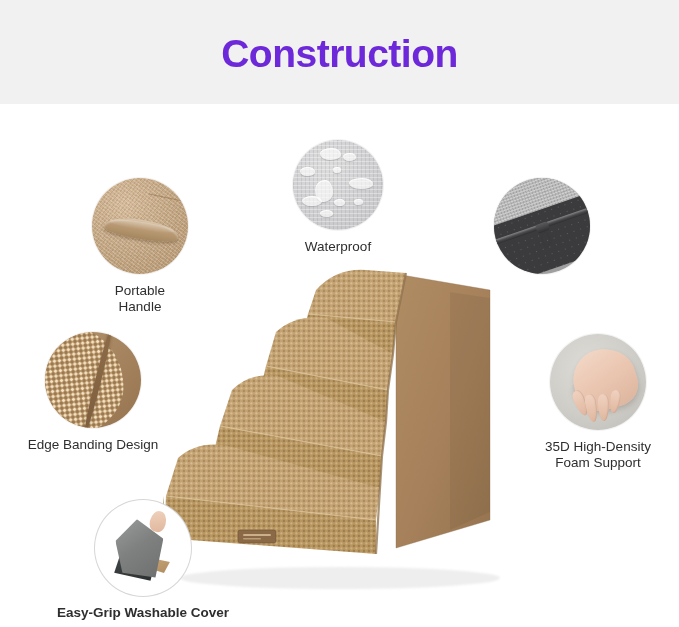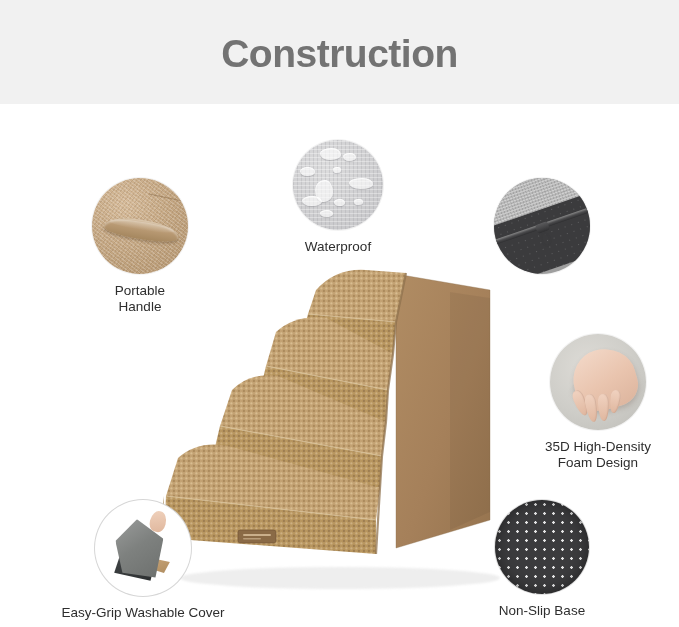--- a/index.html
+++ b/index.html
@@ -16,21 +16,21 @@
   .header{
     position:absolute;left:0;top:0;width:679px;height:104px;
     background:#f1f1f1;
   }
   .header-title{
     position:absolute;left:0;top:30px;width:679px;
     text-align:center;
     font-size:39px;line-height:48px;
     font-weight:bold;
     letter-spacing:-0.5px;
-    color:#737373;
+    color:#6d28d9;
   }
 
   
   .feature{position:absolute;}
   .circle{
     position:relative;border-radius:50%;overflow:hidden;
     box-shadow:0 0 0 1px rgba(0,0,0,0.05);
   }
   .feature-label{
     margin-top:9px;text-align:center;
@@ -308,42 +308,45 @@
   <div class="feature" style="left:494px;top:178px;width:96px;">
     <div class="circle" id="c-zip">
       <div class="top"></div>
       <div class="bottom"></div>
       <div class="zipline"></div>
       <div class="slider"></div>
       <div class="pull"></div>
     </div>
   </div>
 
+  <div class="feature" style="left:45px;top:332px;width:96px;">
+    <div class="circle" id="c-edge">
+      <div class="bubble"></div>
+      <div class="seamline"></div>
+    </div>
+    <div class="feature-label" style="margin-left:-28px;width:152px;">Edge Banding Design</div>
+  </div>
 
   <div class="feature" style="left:550px;top:334px;width:96px;">
     <div class="circle" id="c-foam">
       <div class="dent"></div>
       <div class="hand"></div>
       <div class="finger" style="left:26%;top:58%;width:11px;height:26px;transform:rotate(-22deg);"></div>
       <div class="finger" style="left:38%;top:62%;width:11px;height:28px;transform:rotate(-10deg);"></div>
       <div class="finger" style="left:50%;top:62%;width:11px;height:27px;transform:rotate(-2deg);"></div>
       <div class="finger" style="left:62%;top:58%;width:10px;height:23px;transform:rotate(8deg);"></div>
     </div>
     <div class="feature-label" style="margin-left:-28px;width:152px;">35D High-Density
-Foam Design</div>
+Foam Support</div>
   </div>
 
   <div class="feature" style="left:95px;top:500px;width:96px;">
     <div class="circle" id="c-cover">
       <div class="tan-edge"></div>
       <div class="cloth2"></div>
       <div class="cloth"></div>
       <div class="thumb"></div>
     </div>
-    <div class="feature-label" style="margin-left:-40px;width:176px;">Easy-Grip Washable Cover</div>
-  </div>
-
-  <div class="feature" style="left:495px;top:500px;width:94px;">
-    <div class="circle" id="c-slip"></div>
-    <div class="feature-label" style="margin-left:-25px;width:144px;">Non-Slip Base</div>
-  </div>
+    <div class="feature-label" style="margin-left:-40px;width:176px;font-weight:bold;">Easy-Grip Washable Cover</div>
+  </div>
+
 
 </div>
 
 </body></html>

